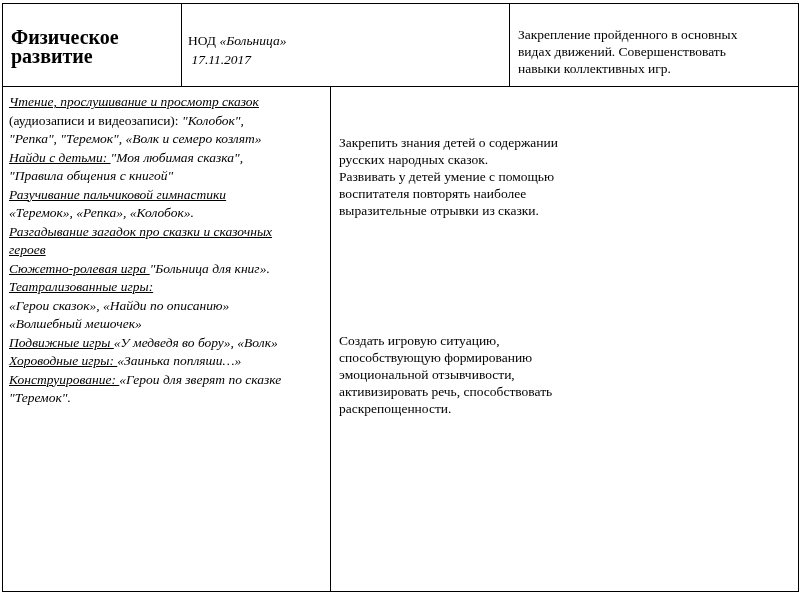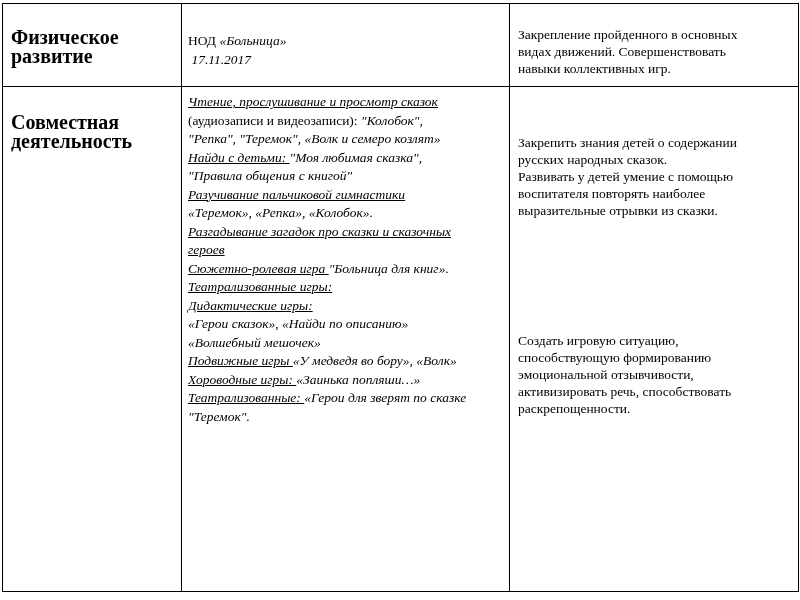--- a/index.html
+++ b/index.html
@@ -87,42 +87,37 @@
         <div class="line"><span class="seg-i"> 17.11.2017</span></div>
       </div>
     <div class="cell c3">
       <span>Закрепление пройденного в основных
 видах движений. Совершенствовать
 навыки коллективных игр.</span>
     </div>
   </div>
 
   <div class="row row2">
-    <div class="cell c1">
-      <span>Совместная
-деятельность</span>
-    </div>
     <div class="cell c2">
         <div class="line"><span class="seg-u">Чтение, прослушивание и просмотр сказок</span></div>
         <div class="line"><span class="seg-r">(аудиозаписи и видеозаписи): </span><span class="seg-i">"Колобок",</span></div>
         <div class="line"><span class="seg-i">"Репка", "Теремок", «Волк и семеро козлят»</span></div>
         <div class="line"><span class="seg-u">Найди с детьми: </span><span class="seg-i">"Моя любимая сказка",</span></div>
         <div class="line"><span class="seg-i">"Правила общения с книгой"</span></div>
         <div class="line"><span class="seg-u">Разучивание пальчиковой гимнастики</span></div>
         <div class="line"><span class="seg-i">«Теремок», «Репка», «Колобок».</span></div>
         <div class="line"><span class="seg-u">Разгадывание загадок про сказки и сказочных</span></div>
         <div class="line"><span class="seg-u">героев</span></div>
         <div class="line"><span class="seg-u">Сюжетно-ролевая игра </span><span class="seg-i">"Больница для книг».</span></div>
         <div class="line"><span class="seg-u">Театрализованные игры:</span></div>
-        <div class="line"><span class="seg-u">Дидактические игры:</span></div>
         <div class="line"><span class="seg-i">«Герои сказок», «Найди по описанию»</span></div>
         <div class="line"><span class="seg-i">«Волшебный мешочек»</span></div>
         <div class="line"><span class="seg-u">Подвижные игры </span><span class="seg-i">«У медведя во бору», «Волк»</span></div>
         <div class="line"><span class="seg-u">Хороводные игры: </span><span class="seg-i">«Заинька попляши…»</span></div>
-        <div class="line"><span class="seg-u">Театрализованные: </span><span class="seg-i">«Герои для зверят по сказке</span></div>
+        <div class="line"><span class="seg-u">Конструирование: </span><span class="seg-i">«Герои для зверят по сказке</span></div>
         <div class="line"><span class="seg-i">"Теремок".</span></div>
       </div>
     <div class="cell c3">
       <div>Закрепить знания детей о содержании
 русских народных сказок.
 Развивать у детей умение с помощью
 воспитателя повторять наиболее
 выразительные отрывки из сказки.</div>
       <div class="goal-par2">Создать игровую ситуацию,
 способствующую формированию

